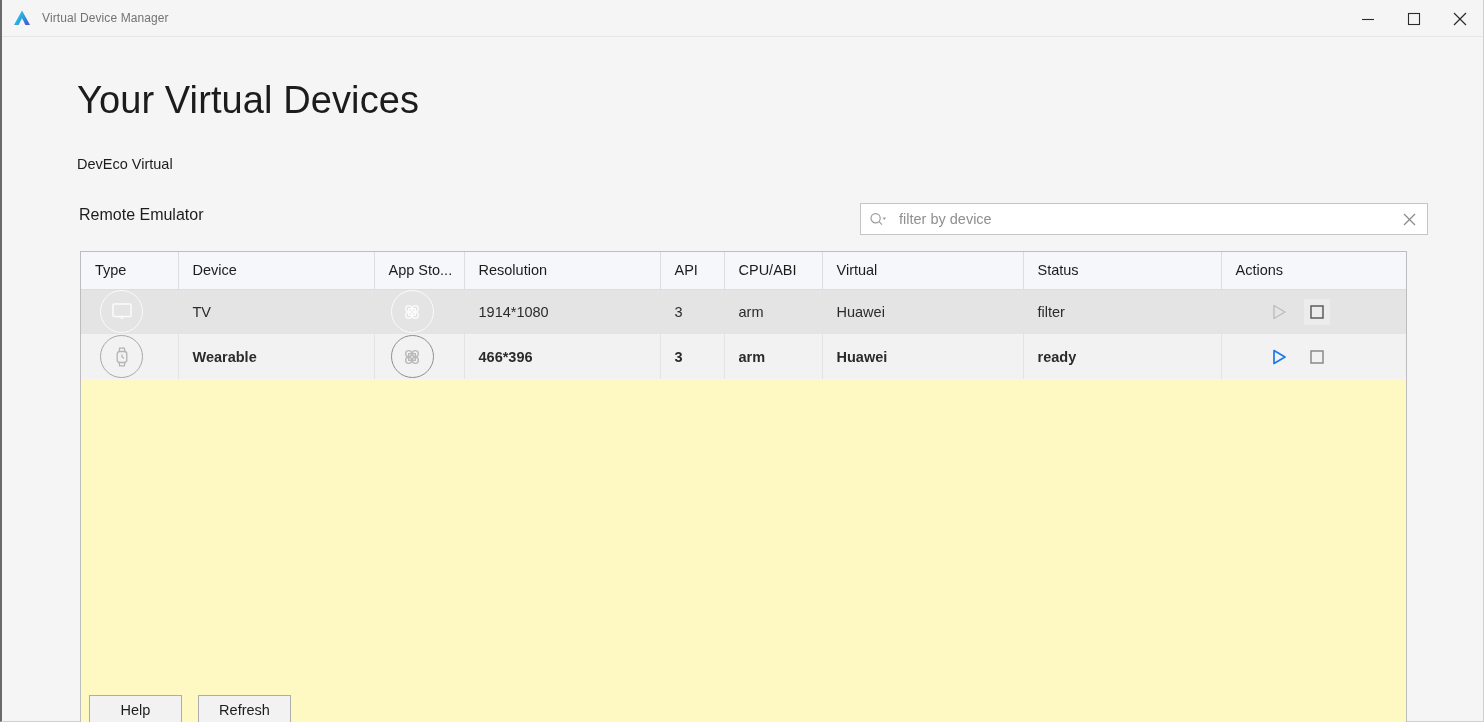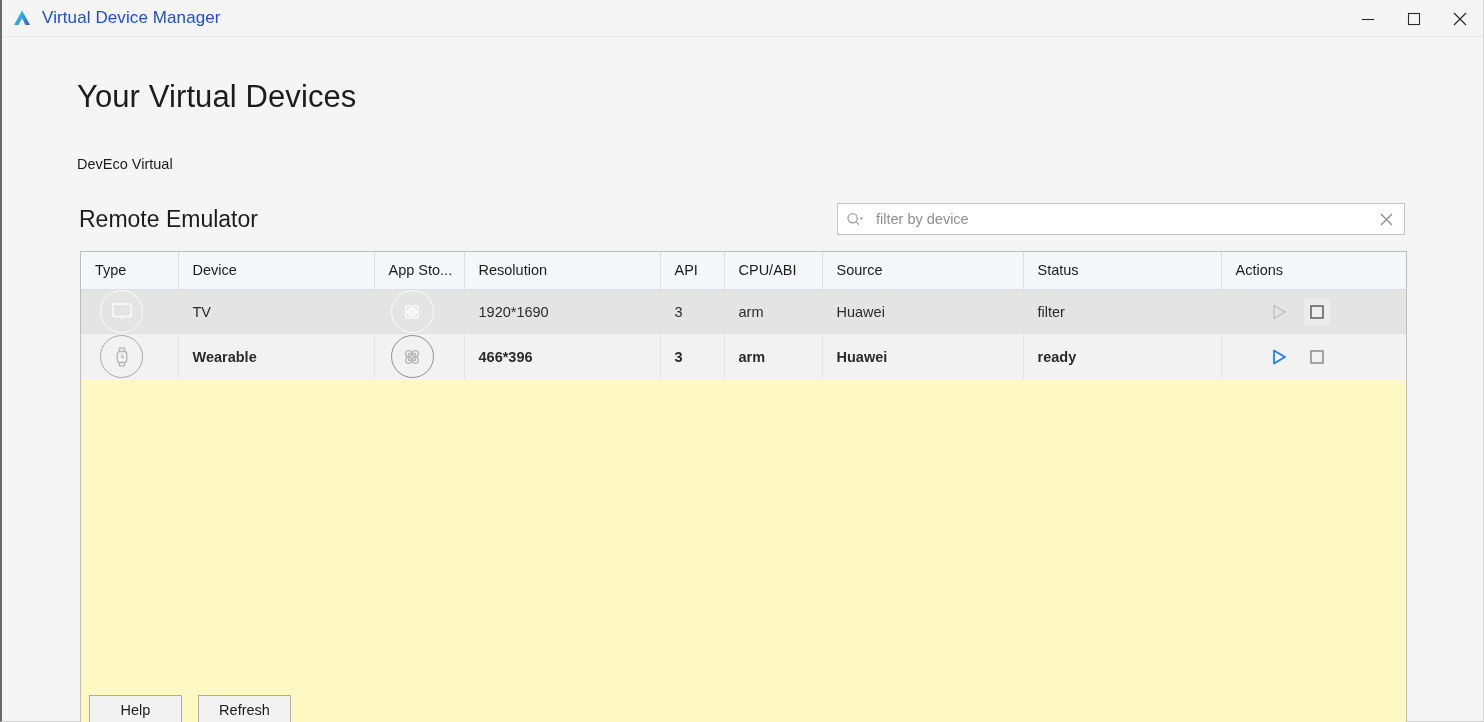--- a/index.html
+++ b/index.html
@@ -29,53 +29,53 @@
     border-bottom: 1px solid #e6e6e6;
     display: flex; align-items: center;
   }
   #app-logo {
     width: 20px; height: 20px;
     margin-left: 10px; margin-right: 10px;
     flex: 0 0 auto;
     position: relative;
   }
   #title-text {
-    font-size: 17px;
-    color: #1d4ed8;
+    font-size: 12px;
+    color: #737373;
     letter-spacing: .1px;
     text-align: center;
   }
   .win-btns { position: absolute; right: 0; top: 0; height: 37px; display: flex; }
   .win-btn {
     width: 46px; height: 37px;
     display: flex; align-items: center; justify-content: center;
     color: #2b2b2b;
   }
   .win-btn svg { display: block; }
 
   
   #content { position: relative; padding: 0; }
 
   #page-title {
     position: absolute; left: 75px; top: 42px;
-    font-size: 31px; color: #1c1c1c; font-weight: 400;
+    font-size: 38px; color: #1c1c1c; font-weight: 400;
     letter-spacing: .1px;
   }
   #page-subtitle {
     position: absolute; left: 75px; top: 119px;
     font-size: 14.5px; color: #1c1c1c;
   }
   #section-title {
     position: absolute; left: 77px; top: 169px;
-    font-size: 23px; color: #1c1c1c; font-weight: 400;
+    font-size: 16px; color: #1c1c1c; font-weight: 400;
   }
 
   
   #search-box {
-    position: absolute; left: 835px; top: 166px;
+    position: absolute; left: 858px; top: 166px;
     width: 568px; height: 32px;
     background: #ffffff;
     border: 1px solid #c4c4c4;
     display: flex; align-items: center;
   }
   #search-icon-wrap {
     width: 34px; height: 30px;
     display: flex; align-items: center; justify-content: center;
     color: #9b9b9b; flex: 0 0 auto;
   }
@@ -253,21 +253,21 @@
             <col style="width:185px">
         </colgroup>
         <thead>
           <tr>
             <th>Type</th>
             <th>Device</th>
             <th>App Sto...</th>
             <th>Resolution</th>
             <th>API</th>
             <th>CPU/ABI</th>
-            <th>Source</th>
+            <th>Virtual</th>
             <th>Status</th>
             <th>Actions</th>
           </tr>
         </thead>
         <tbody>
 
           <tr class="row-running">
             <td>
               <div class="dev-icon light">
                 <svg width="22" height="20" viewBox="0 0 22 20" fill="none" stroke-width="1.5">
@@ -281,21 +281,21 @@
               <div class="store-icon light">
                 <svg width="22" height="22" viewBox="0 0 24 24" fill="none" stroke-width="1.5">
                   <circle cx="8.4" cy="8.4" r="3.3"></circle>
                     <circle cx="15.6" cy="8.4" r="3.3"></circle>
                   <circle cx="8.4" cy="15.6" r="3.3"></circle>
                     <circle cx="15.6" cy="15.6" r="3.3"></circle>
                   <rect x="8.4" y="8.4" width="7.2" height="7.2"></rect>
                 </svg>
               </div>
             </td>
-            <td>1920*1690</td>
+            <td>1914*1080</td>
             <td>3</td>
             <td>arm</td>
             <td>Huawei</td>
             <td>filter</td>
             <td class="actions-cell">
               <div class="actions-wrap">
                 <div class="act-btn">
                   <svg width="20" height="20" viewBox="0 0 20 20">
                       <path d="M5 3.5 L16 10 L5 16.5 Z" fill="none" stroke="#bdbdbd" stroke-width="1.4" stroke-linejoin="round"></path>
                     </svg>

